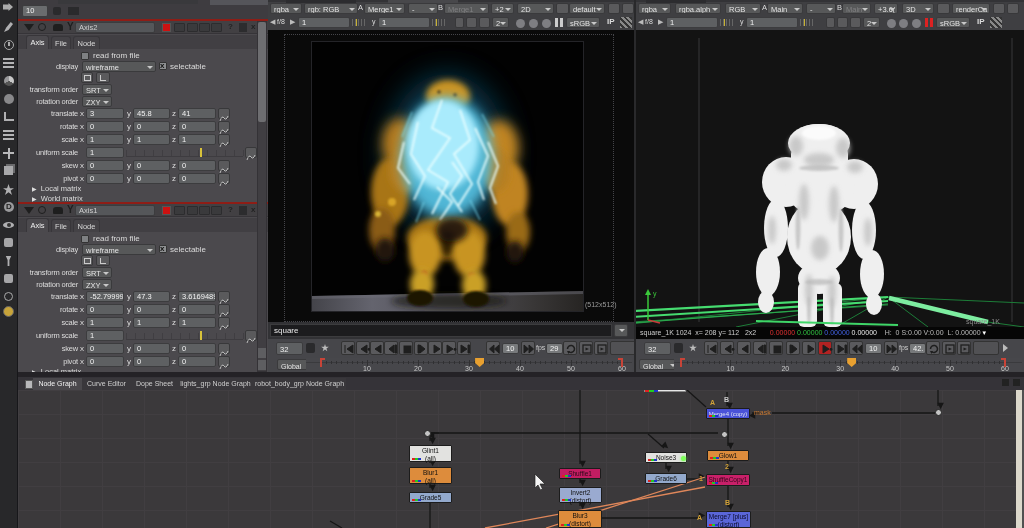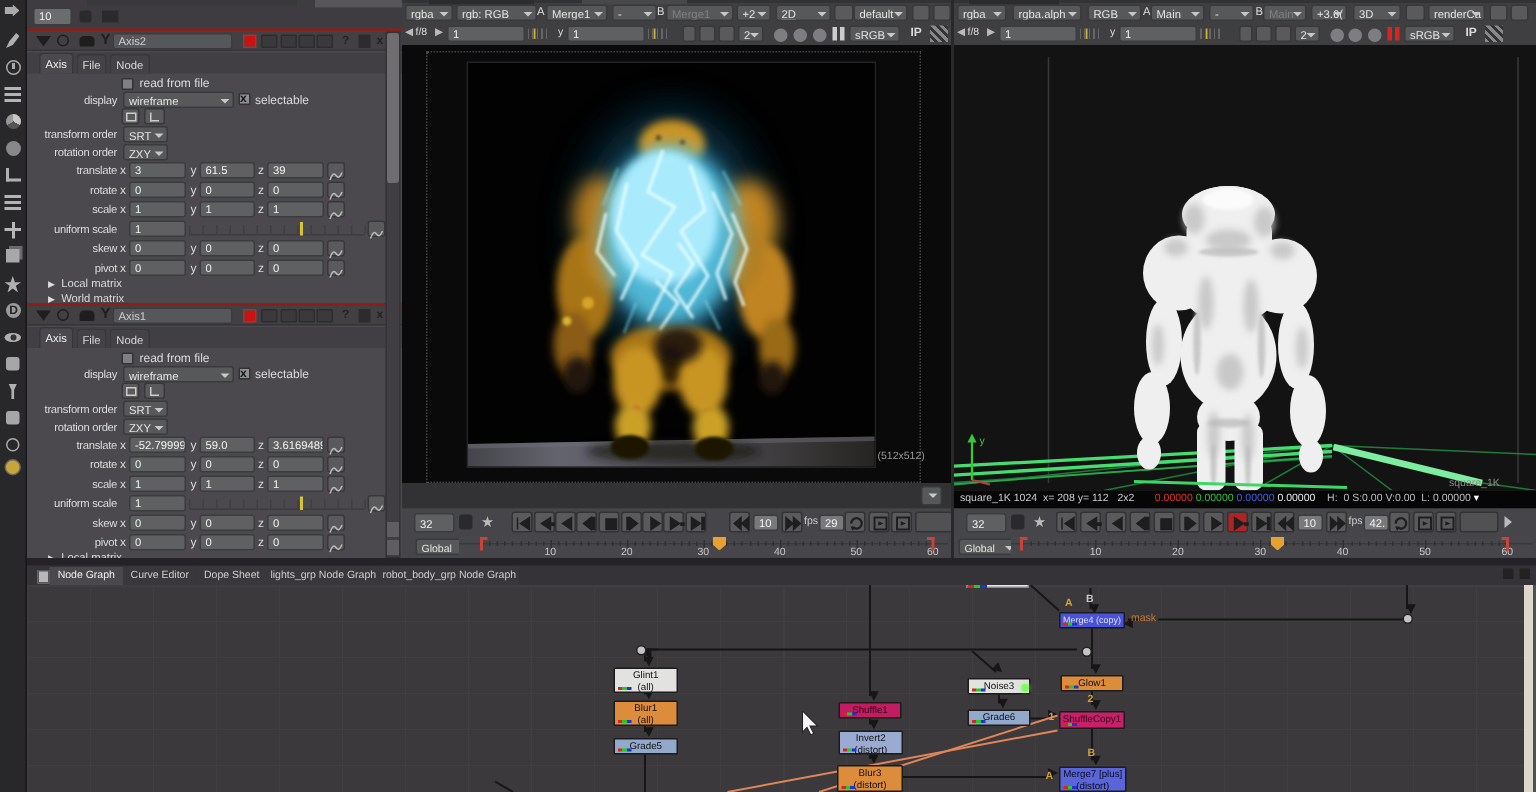--- a/index.html
+++ b/index.html
@@ -82,23 +82,23 @@
       <div class="abs" style="left:3px;top:2px;width:6px;height:6px;border-left:1px solid #ccc;border-bottom:1px solid #ccc;"></div>
     </div>
 <div class="lbl" style="left:0;top:85px;width:60px;text-align:right;font-size:7.5px;letter-spacing:-0.2px;">transform order</div>
 <div class="dd" style="left:64px;top:84px;width:30px;height:11px;">SRT<i></i></div>
 <div class="lbl" style="left:0;top:97px;width:60px;text-align:right;font-size:7.5px;letter-spacing:-0.2px;">rotation order</div>
 <div class="dd" style="left:64px;top:96px;width:30px;height:11px;">ZXY<i></i></div>
 <div class="lbl" style="left:0;top:109px;width:60px;text-align:right;font-size:7.5px;letter-spacing:-0.2px;">translate</div>
 <div class="lbl" style="left:62px;top:109px;">x</div>
 <div class="fld" style="left:68px;top:108px;width:38px;height:11px;">3</div>
 <div class="lbl" style="left:109px;top:109px;">y</div>
-<div class="fld" style="left:115px;top:108px;width:37px;height:11px;">61.5</div>
+<div class="fld" style="left:115px;top:108px;width:37px;height:11px;">45.8</div>
 <div class="lbl" style="left:154px;top:109px;">z</div>
-<div class="fld" style="left:160px;top:108px;width:38px;height:11px;">39</div>
+<div class="fld" style="left:160px;top:108px;width:38px;height:11px;">41</div>
 <div class="btn" style="left:200px;top:108px;width:12px;height:11px;"><svg width="10" height="9" viewBox="0 0 10 9">
         <path d="M1 7 Q3 1 5 4 T9 2" stroke="#bbb" fill="none" stroke-width="1"></path>
       </svg></div>
 <div class="lbl" style="left:0;top:122px;width:60px;text-align:right;font-size:7.5px;letter-spacing:-0.2px;">rotate</div>
 <div class="lbl" style="left:62px;top:122px;">x</div>
 <div class="fld" style="left:68px;top:121px;width:38px;height:11px;">0</div>
 <div class="lbl" style="left:109px;top:122px;">y</div>
 <div class="fld" style="left:115px;top:121px;width:37px;height:11px;">0</div>
 <div class="lbl" style="left:154px;top:122px;">z</div>
 <div class="fld" style="left:160px;top:121px;width:38px;height:11px;">0</div>
@@ -191,21 +191,21 @@
       <div class="abs" style="left:3px;top:2px;width:6px;height:6px;border-left:1px solid #ccc;border-bottom:1px solid #ccc;"></div>
     </div>
 <div class="lbl" style="left:0;top:268px;width:60px;text-align:right;font-size:7.5px;letter-spacing:-0.2px;">transform order</div>
 <div class="dd" style="left:64px;top:267px;width:30px;height:11px;">SRT<i></i></div>
 <div class="lbl" style="left:0;top:280px;width:60px;text-align:right;font-size:7.5px;letter-spacing:-0.2px;">rotation order</div>
 <div class="dd" style="left:64px;top:279px;width:30px;height:11px;">ZXY<i></i></div>
 <div class="lbl" style="left:0;top:292px;width:60px;text-align:right;font-size:7.5px;letter-spacing:-0.2px;">translate</div>
 <div class="lbl" style="left:62px;top:292px;">x</div>
 <div class="fld" style="left:68px;top:291px;width:38px;height:11px;">-52.799999</div>
 <div class="lbl" style="left:109px;top:292px;">y</div>
-<div class="fld" style="left:115px;top:291px;width:37px;height:11px;">59.0</div>
+<div class="fld" style="left:115px;top:291px;width:37px;height:11px;">47.3</div>
 <div class="lbl" style="left:154px;top:292px;">z</div>
 <div class="fld" style="left:160px;top:291px;width:38px;height:11px;">3.6169489</div>
 <div class="btn" style="left:200px;top:291px;width:12px;height:11px;"><svg width="10" height="9" viewBox="0 0 10 9">
         <path d="M1 7 Q3 1 5 4 T9 2" stroke="#bbb" fill="none" stroke-width="1"></path>
       </svg></div>
 <div class="lbl" style="left:0;top:305px;width:60px;text-align:right;font-size:7.5px;letter-spacing:-0.2px;">rotate</div>
 <div class="lbl" style="left:62px;top:305px;">x</div>
 <div class="fld" style="left:68px;top:304px;width:38px;height:11px;">0</div>
 <div class="lbl" style="left:109px;top:305px;">y</div>
 <div class="fld" style="left:115px;top:304px;width:37px;height:11px;">0</div>
@@ -378,20 +378,21 @@
 <path d="M140 120 L150 134 L138 152 L150 170"></path>
 </g>
 <g stroke="#7adcf2" fill="none" stroke-width="1.2" filter="url(#b1)" opacity="0.8">
 <path d="M100 70 L90 95 M170 72 L182 95 M112 160 L104 180 M158 158 L168 178"></path>
 </g>
 <ellipse cx="140" cy="188" rx="16" ry="12" fill="#151008" opacity="0.85" filter="url(#b3)"></ellipse>
 </svg>
     </div>
 <div class="lbl" style="left:317px;top:300px;font-size:7px;color:#9a9a9a;">(512x512)</div>
 <div class="abs" style="left:0;top:322px;width:366px;height:17px;background:#323235;"></div>
+<div class="abs" style="left:2px;top:324px;width:342px;height:13px;background:#1c1c1e;border:1px solid #3c3c3e;color:#e8e8e8;font-size:8px;line-height:12px;padding-left:3px;">square</div>
 <div class="dd" style="left:346px;top:324px;width:14px;height:13px;">
       <i></i>
     </div>
 <div class="abs" style="left:0;top:339px;width:100%;height:33px;background:#46464a;">
       <div class="fld" style="left:8px;top:3px;width:27px;height:13px;line-height:11px;">32</div>
       <div class="abs" style="left:38px;top:4px;width:9px;height:10px;background:#2a2a2c;border-radius:2px;"></div>
       <div class="abs" style="left:53px;top:5px;width:8px;height:8px;background:#bcbcbc;clip-path:polygon(50% 0,61% 35%,98% 35%,68% 57%,79% 91%,50% 70%,21% 91%,32% 57%,2% 35%,39% 35%);"></div>
       <div class="abs" style="left:73px;top:2px;width:14px;height:14px;background:#5a5a5d;border:1px solid #333;border-radius:2px;"><svg width="14" height="14" viewBox="0 0 14 14">
           <g fill="#1e1e1e" stroke="#1e1e1e" stroke-width="1">
             <path d="M3 3 v8 M11 3 L5 7 L11 11 Z"></path>

